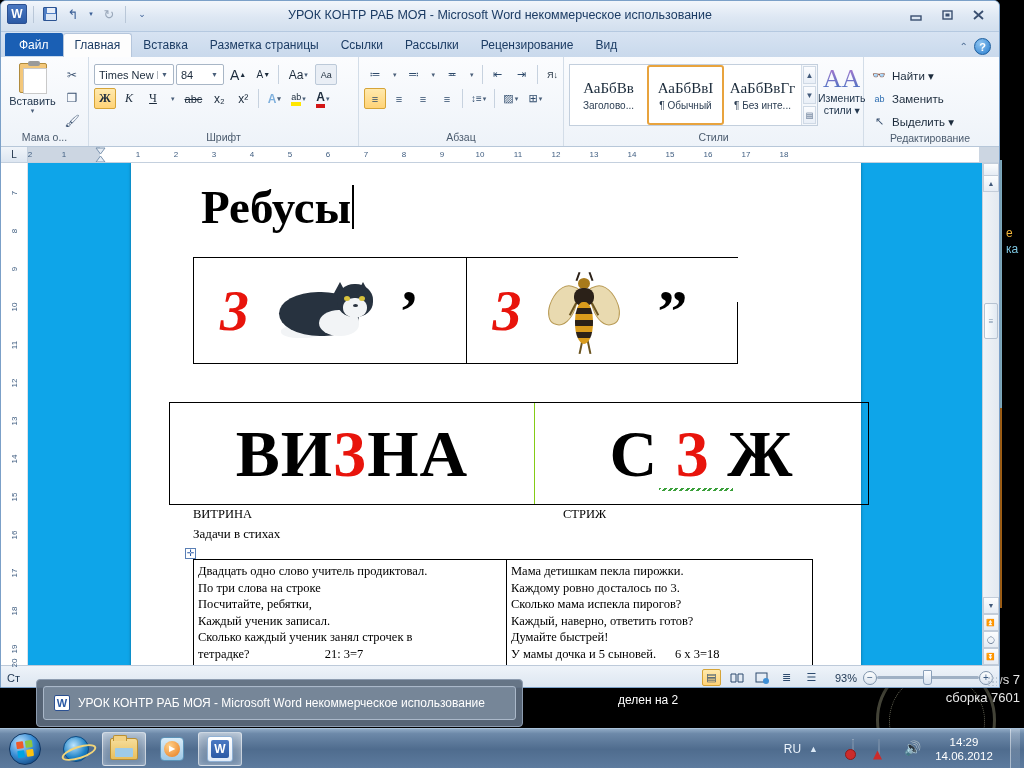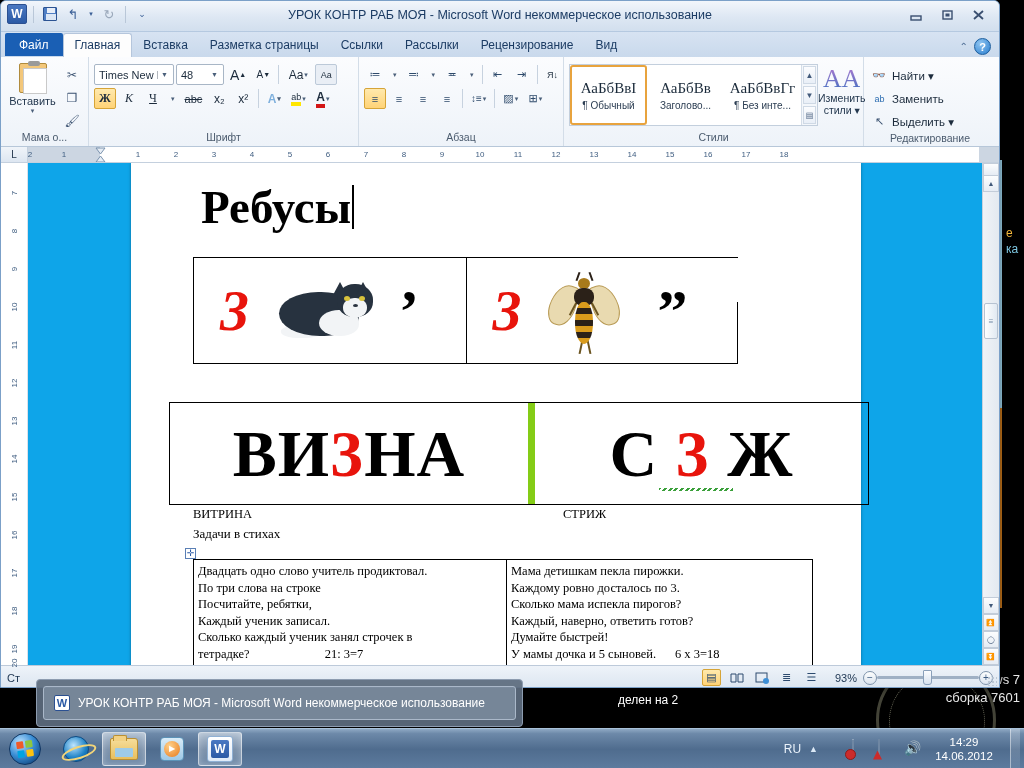--- a/index.html
+++ b/index.html
@@ -341,21 +341,21 @@
     font-family:"Liberation Serif", serif; font-size:12.5px; color:#000;
   }
   .ans-a{ width:272px; }
   .ans-b{ width:272px; text-align:center; }
 
   .rebus2{
     margin: 38px 0 0 38px; width:700px; height:103px; display:flex;
     border:1px solid #000;
   }
   .r2cell{ position:relative; display:flex; align-items:center; justify-content:center; }
-  .r2cell.c1{ width:365px; border-right:7px solid #84cc16; }
+  .r2cell.c1{ width:365px; border-right:1px solid #84cc16; }
   .r2cell.c2{ flex:1; }
   .bigw{
     font-family:"Liberation Serif", serif; font-weight:bold; font-size:66px; color:#000; line-height:70px;
     letter-spacing:1px; white-space:nowrap;
   }
   .bigw .red{ color:#e8140c; }
   .squiggle{
     position:absolute; left:124px; bottom:13px; width:74px; height:3px;
     background: repeating-linear-gradient(135deg,#3aa03a 0 2px, transparent 2px 4px);
   }
@@ -635,21 +635,21 @@
       </div>
 
       <div class="group" style="width:270px;">
         <div class="group-body" style="flex-direction:column; padding-top:4px;">
           <div class="row">
             <div class="combo fontname">
               <span class="val">Times New Rc</span>
               <span class="arrow">▼</span>
             </div>
             <div class="combo fontsize">
-              <span class="val">48</span>
+              <span class="val">84</span>
               <span class="arrow">▼</span>
             </div>
             <div class="rbtn" style="font-size:14px;">
                 <span>A</span>
                 <sup style="font-size:7px;">▲</sup>
               </div>
             <div class="rbtn" style="font-size:10px;">
                 <span>A</span>
                 <sup style="font-size:7px;">▼</sup>
               </div>
@@ -732,27 +732,27 @@
                 <span class="caret">▾</span>
               </div>
           </div>
         </div>
         <div class="group-label">Абзац</div>
       </div>
 
       <div class="group" style="width:300px;">
         <div class="group-body" style="padding-top:4px;">
           <div class="styles-gallery">
+            <div class="style-item">
+              <div class="style-prev">АаБбВв</div>
+              <div class="style-name">Заголово...</div>
+            </div>
             <div class="style-item sel">
               <div class="style-prev">АаБбВвI</div>
               <div class="style-name">¶ Обычный</div>
-            </div>
-            <div class="style-item">
-              <div class="style-prev">АаБбВв</div>
-              <div class="style-name">Заголово...</div>
             </div>
             <div class="style-item">
               <div class="style-prev">АаБбВвГг</div>
               <div class="style-name">¶ Без инте...</div>
             </div>
             <div class="gallery-scroll">
               <div class="gs-btn">▲</div>
               <div class="gs-btn">▼</div>
               <div class="gs-btn">▤</div>
             </div>

